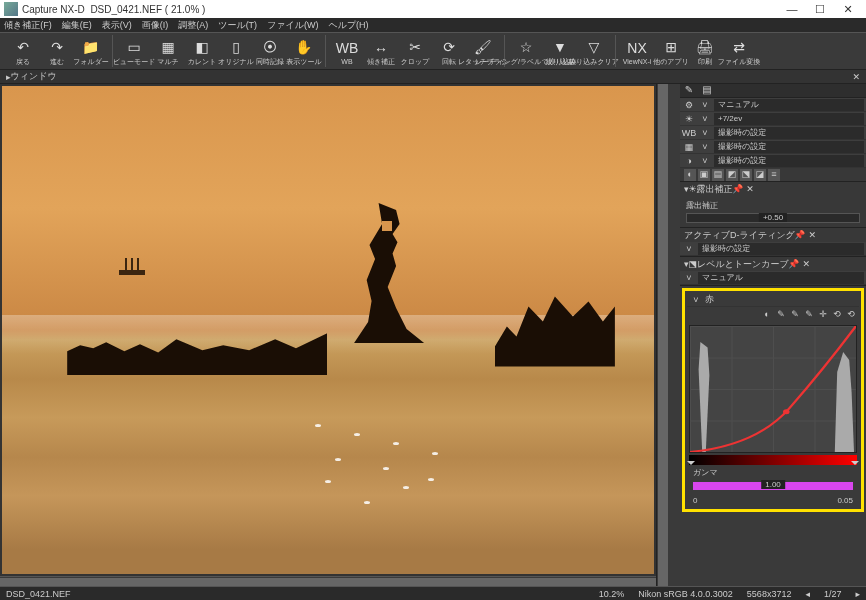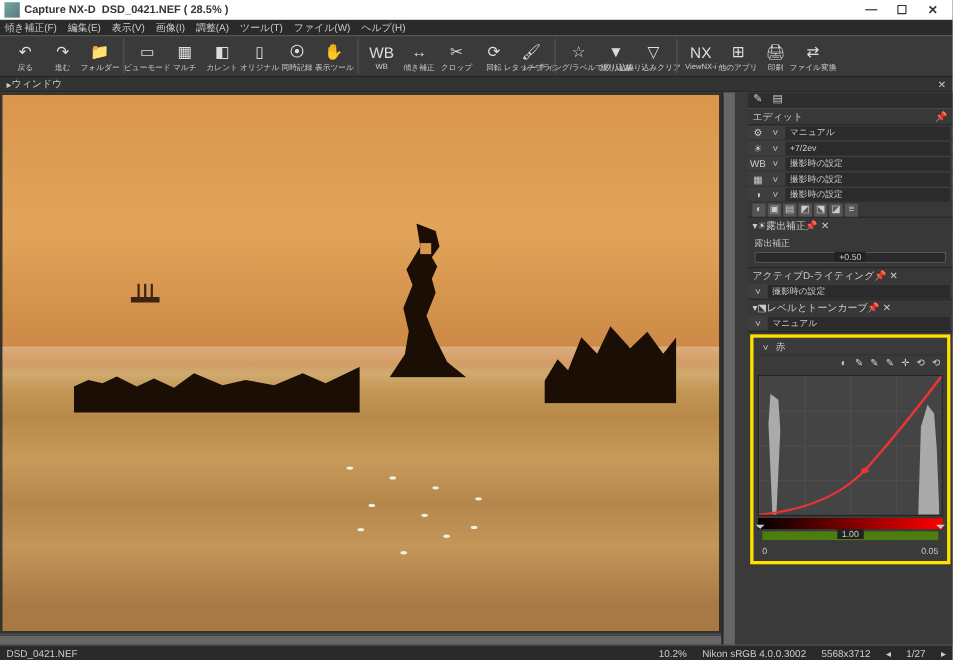--- a/index.html
+++ b/index.html
@@ -1,17 +1,17 @@
 <!DOCTYPE html>
 <html><head>
 <meta charset="utf-8">
 <style>
 * { margin: 0; padding: 0; box-sizing: border-box; font-family: "Meiryo", "MS Gothic", sans-serif; }
 body { width: 866px; height: 600px; background: #fff; overflow: hidden; }
-.titlebar { height: 18px; background: #fff; display: flex; align-items: center; padding: 0 4px; font-size: 10px; color: #333; font-weight: bold; }
+.titlebar { height: 18px; background: #fff; display: flex; align-items: center; padding: 0 4px; font-size: 10px; color: #333; }
 .titlebar .app-icon { width: 14px; height: 14px; background: linear-gradient(135deg,#7a9,#578); margin-right: 4px; }
 .titlebar .spacer { flex: 1; }
 .titlebar .winbtn { width: 28px; text-align: center; font-size: 11px; cursor: default; }
 .menubar { height: 14px; background: #2a2a2a; color: #ccc; font-size: 9px; padding: 0 4px; display: flex; gap: 10px; align-items: center; }
 .toolbar { height: 38px; background: #3a3a3a; border-top: 1px solid #555; border-bottom: 1px solid #222; display: flex; align-items: center; padding: 0 6px; }
 .toolbar .tbtn { width: 34px; height: 36px; display: flex; flex-direction: column; align-items: center; justify-content: center; color: #ccc; padding-top: 2px; }
 .toolbar .tbtn .ticon { width: 18px; height: 18px; display: flex; align-items: center; justify-content: center; font-size: 14px; color: #ddd; }
 .toolbar .tbtn .tlabel { font-size: 7px; margin-top: 1px; white-space: nowrap; }
 .toolbar .sep { width: 1px; height: 32px; background: #555; margin: 0 4px; }
 .prevtab { height: 14px; background: #333; font-size: 9px; color: #ccc; padding: 0 6px; display: flex; align-items: center; border-bottom: 1px solid #222; }
@@ -57,33 +57,33 @@
 .curve-box { height: 128px; background: #444; position: relative; margin: 2px; border: 1px solid #222; }
 .curve-box .grid { position: absolute; inset: 0; background-image: linear-gradient(#555 1px,transparent 1px),linear-gradient(90deg,#555 1px,transparent 1px); background-size: 25% 25%; opacity:.6;}
 .histo { position: absolute; inset: 0; }
 .histo .spike-l { position: absolute; left: 5px; bottom: 0; width: 18px; height: 110px; background: #aaa; clip-path: polygon(30% 0%,70% 5%,80% 30%,60% 100%,40% 100%,20% 25%); }
 .histo .spike-r { position: absolute; right: 2px; bottom: 0; width: 24px; height: 100px; background: #aaa; clip-path: polygon(20% 100%,30% 20%,55% 0%,80% 8%,90% 40%,100% 100%); }
 .curve-line { position: absolute; inset: 0; }
 .curve-line svg { width: 100%; height: 100%; }
 .redgrad { height: 10px; margin: 0 2px; background: linear-gradient(90deg,#000,#f00); position: relative; }
 .redgrad .tri { position: absolute; bottom: -4px; width: 0; height: 0; border: 4px solid transparent; border-top-color: #ccc; }
 .gamma-row { padding: 2px 6px; font-size: 8px; display:flex; }
-.gamma-slider { height: 8px; background: #4d7c0f; margin: 2px 6px 4px; position: relative; }
+.gamma-slider { height: 8px; background: #d946ef; margin: 2px 6px 4px; position: relative; }
 .gamma-slider .tick { position: absolute; left: 50%; top: -2px; transform: translateX(-50%); background: #222; font-size: 8px; padding: 0 4px; }
 .status { height: 14px; background: #2a2a2a; color: #ccc; font-size: 9px; display: flex; align-items: center; padding: 0 6px; gap: 14px; border-top: 1px solid #555; }
 .status .spacer { flex: 1; }
 </style>
 </head>
 <body>
 
 <div class="titlebar">
   <div class="app-icon"></div>
   <span>Capture NX-D</span>&nbsp;&nbsp;
   <span>DSD_0421.NEF</span>&nbsp;
-  <span>( 28.5% )</span>
+  <span>( 21.0% )</span>
   <div class="spacer"></div>
   <div class="winbtn">—</div>
   <div class="winbtn">☐</div>
   <div class="winbtn">✕</div>
 </div>
 
 <div class="menubar">
   <span>傾き補正(F)</span>
   <span>編集(E)</span>
   <span>表示(V)</span>
@@ -221,25 +221,20 @@
   <div class="vstrip">
       <div class="thumb"></div>
     </div>
   <div class="sidecol"></div>
 
   <div class="panel">
     <div class="ptabs">
         <span>✎</span>
         <span>▤</span>
       </div>
-    <div class="phead">
-      <span>エディット</span>
-        <div class="spacer"></div>
-      <span>📌</span>
-    </div>
 
     <div id="prows">
         <div class="row">
           <span class="ricon">⚙</span>
           <span class="ricon">˅</span>
           <div class="rval">マニュアル</div>
         </div>
         <div class="row">
           <span class="ricon">☀</span>
           <span class="ricon">˅</span>
@@ -336,20 +331,23 @@
           </div>
         <div class="curve-line"><svg viewBox="0 0 100 100" preserveAspectRatio="none">
               <path d="M0,100 Q40,95 60,65 T100,0" stroke="#e33" stroke-width="1.5" fill="none"></path>
               <circle cx="58" cy="68" r="2" fill="#e33"></circle>
             </svg></div>
       </div>
       <div class="redgrad">
         <div class="tri" style="left:-2px"></div>
           <div class="tri" style="right:-2px"></div>
       </div>
+      <div class="gamma-row">
+          <span>ガンマ</span>
+        </div>
       <div class="gamma-slider">
           <div class="tick">1.00</div>
         </div>
       <div class="gamma-row">
           <span>0</span>
           <div style="flex:1"></div>
           <span>0.05</span>
         </div>
     </div>
   </div>

